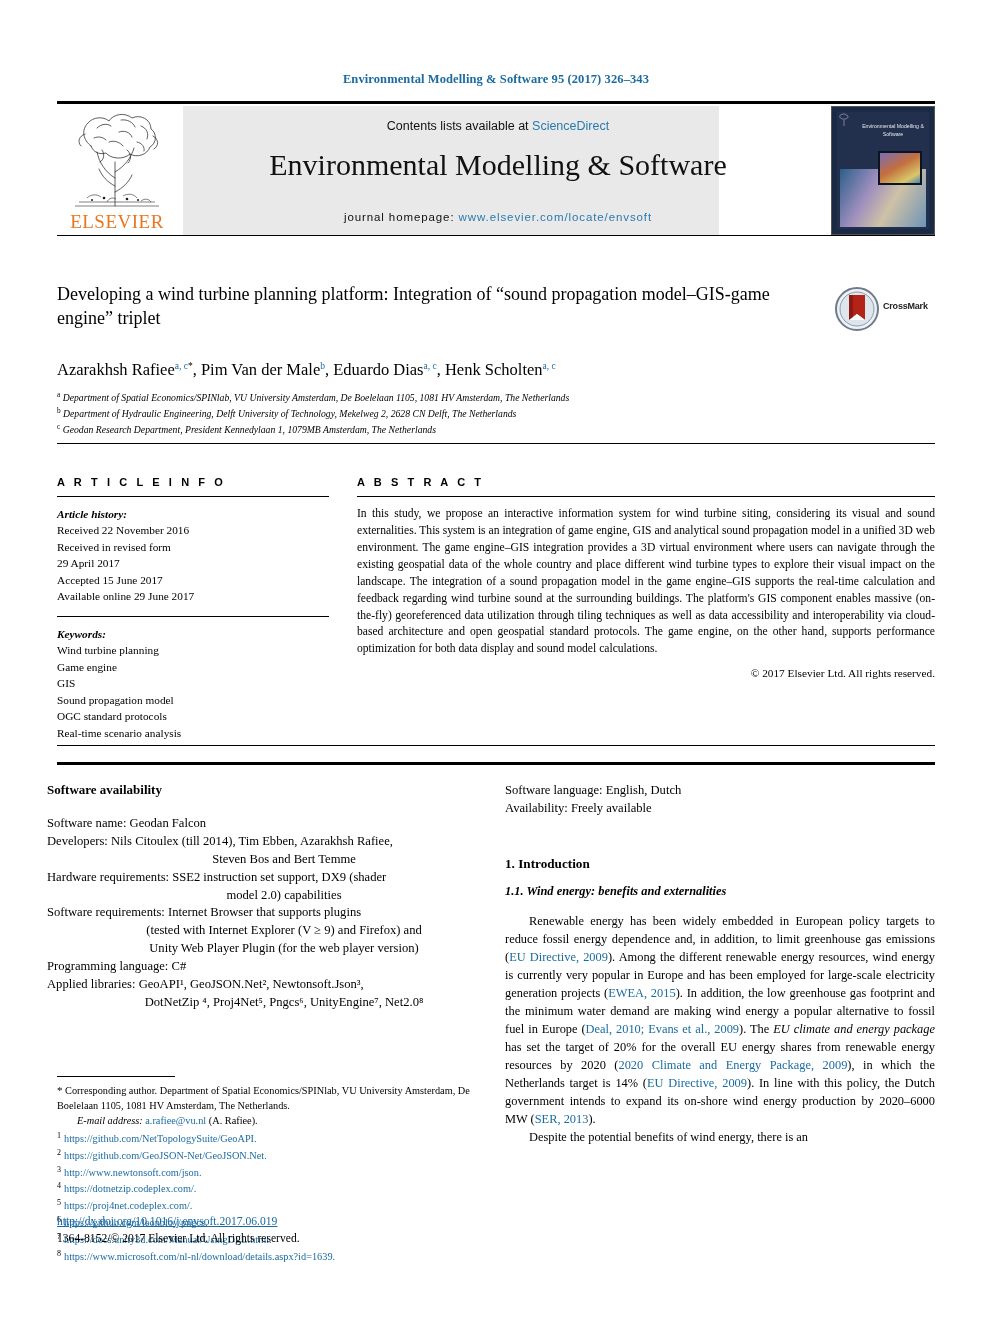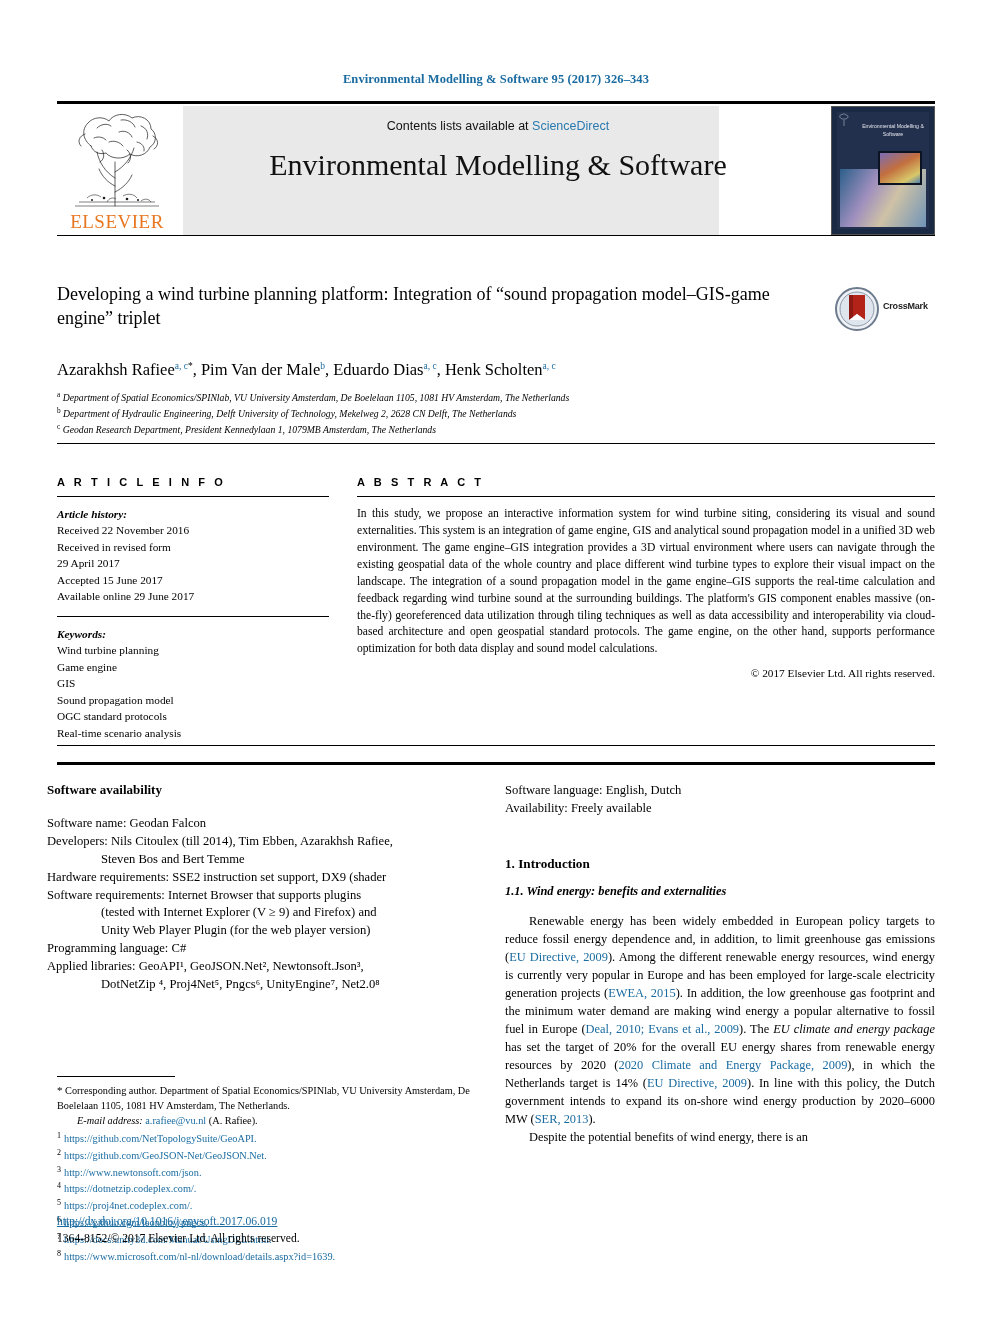--- a/index.html
+++ b/index.html
@@ -138,21 +138,21 @@
   .col-right { position: absolute; left: 505px; top: 782px; width: 430px; }
 
   .h-bold {
     font-family: "Liberation Serif", serif;
     font-size: 13px; font-weight: bold; color: #000;
   }
   .avail-list {
     margin-top: 17px;
     font-family: "Liberation Serif", serif; font-size: 12.6px; line-height: 1.42; color: #000;
   }
-  .avail-list .ind { display: block; padding-left: 54px; text-indent: 0; }
+  .avail-list .ind { display: block; padding-left: 54px; text-indent: 0; text-align: center; }
 
   .sw-lang {
     font-family: "Liberation Serif", serif; font-size: 12.6px; line-height: 1.42; color: #000;
   }
   .intro-h {
     margin-top: 38px;
     font-family: "Liberation Serif", serif; font-size: 13.2px; font-weight: bold; color: #000;
   }
   .intro-sub {
     margin-top: 12px;
@@ -225,20 +225,23 @@
         </g>
       </svg>
       <div class="elsevier-word">ELSEVIER</div>
     </div>
 
     <div class="mast-center">
       <div class="contents-line">
         <span>Contents lists available at </span><a href="#">ScienceDirect</a>
       </div>
       <div class="journal-title">Environmental Modelling &amp; Software</div>
+      <div class="homepage-line">
+        <span>journal homepage: </span><a href="#">www.elsevier.com/locate/envsoft</a>
+      </div>
     </div>
 
     <div class="cover-thumb">
       <div class="cover-inner"></div>
       <svg class="cover-els" viewBox="0 0 12 14">
         <g stroke="#cfd3de" stroke-width="0.6" fill="none">
           <path d="M6 13 L6 7"></path>
             <path d="M2.5 5 C1 3.5 2 1.5 4 1.5 C5 0.5 7.5 0.8 8 2 C10 2 10.5 4 9.5 5 C8.5 6.5 3.5 6.5 2.5 5 Z"></path>
         </g>
       </svg>
@@ -304,21 +307,21 @@
     <div class="head-rule"></div>
     <div class="abs-body">In this study, we propose an interactive information system for wind turbine siting, considering its visual and sound externalities. This system is an integration of game engine, GIS and analytical sound propagation model in a unified 3D web environment. The game engine–GIS integration provides a 3D virtual environment where users can navigate through the existing geospatial data of the whole country and place different wind turbine types to explore their visual impact on the landscape. The integration of a sound propagation model in the game engine–GIS supports the real-time calculation and feedback regarding wind turbine sound at the surrounding buildings. The platform's GIS component enables massive (on-the-fly) georeferenced data utilization through tiling techniques as well as data accessibility and interoperability via cloud-based architecture and open geospatial standard protocols. The game engine, on the other hand, supports performance optimization for both data display and sound model calculations.</div>
     <div class="abs-copy">© 2017 Elsevier Ltd. All rights reserved.</div>
   </div>
 
   <div class="col-left">
     <div class="h-bold">Software availability</div>
     <div class="avail-list">
       <div><span>Software name:</span> <span>Geodan Falcon</span></div>
       <div><span>Developers:</span> <span>Nils Citoulex (till 2014), Tim Ebben, Azarakhsh Rafiee,</span><span class="ind">Steven Bos and Bert Temme</span></div>
-      <div><span>Hardware requirements:</span> <span>SSE2 instruction set support, DX9 (shader</span></div>
+      <div><span>Hardware requirements:</span> <span>SSE2 instruction set support, DX9 (shader</span><span class="ind">model 2.0) capabilities</span></div>
       <div><span>Software requirements:</span> <span>Internet Browser that supports plugins</span><span class="ind">(tested with Internet Explorer (V ≥ 9) and Firefox) and</span><span class="ind">Unity Web Player Plugin (for the web player version)</span></div>
       <div><span>Programming language:</span> <span>C#</span></div>
       <div><span>Applied libraries:</span> <span>GeoAPI¹, GeoJSON.Net², Newtonsoft.Json³,</span><span class="ind">DotNetZip ⁴, Proj4Net⁵, Pngcs⁶, UnityEngine⁷, Net2.0⁸</span></div>
     </div>
   </div>
 
   <div class="col-right">
     <div class="sw-lang">
       <div><span>Software language:</span> <span>English, Dutch</span></div>
       <div><span>Availability:</span> <span>Freely available</span></div>

